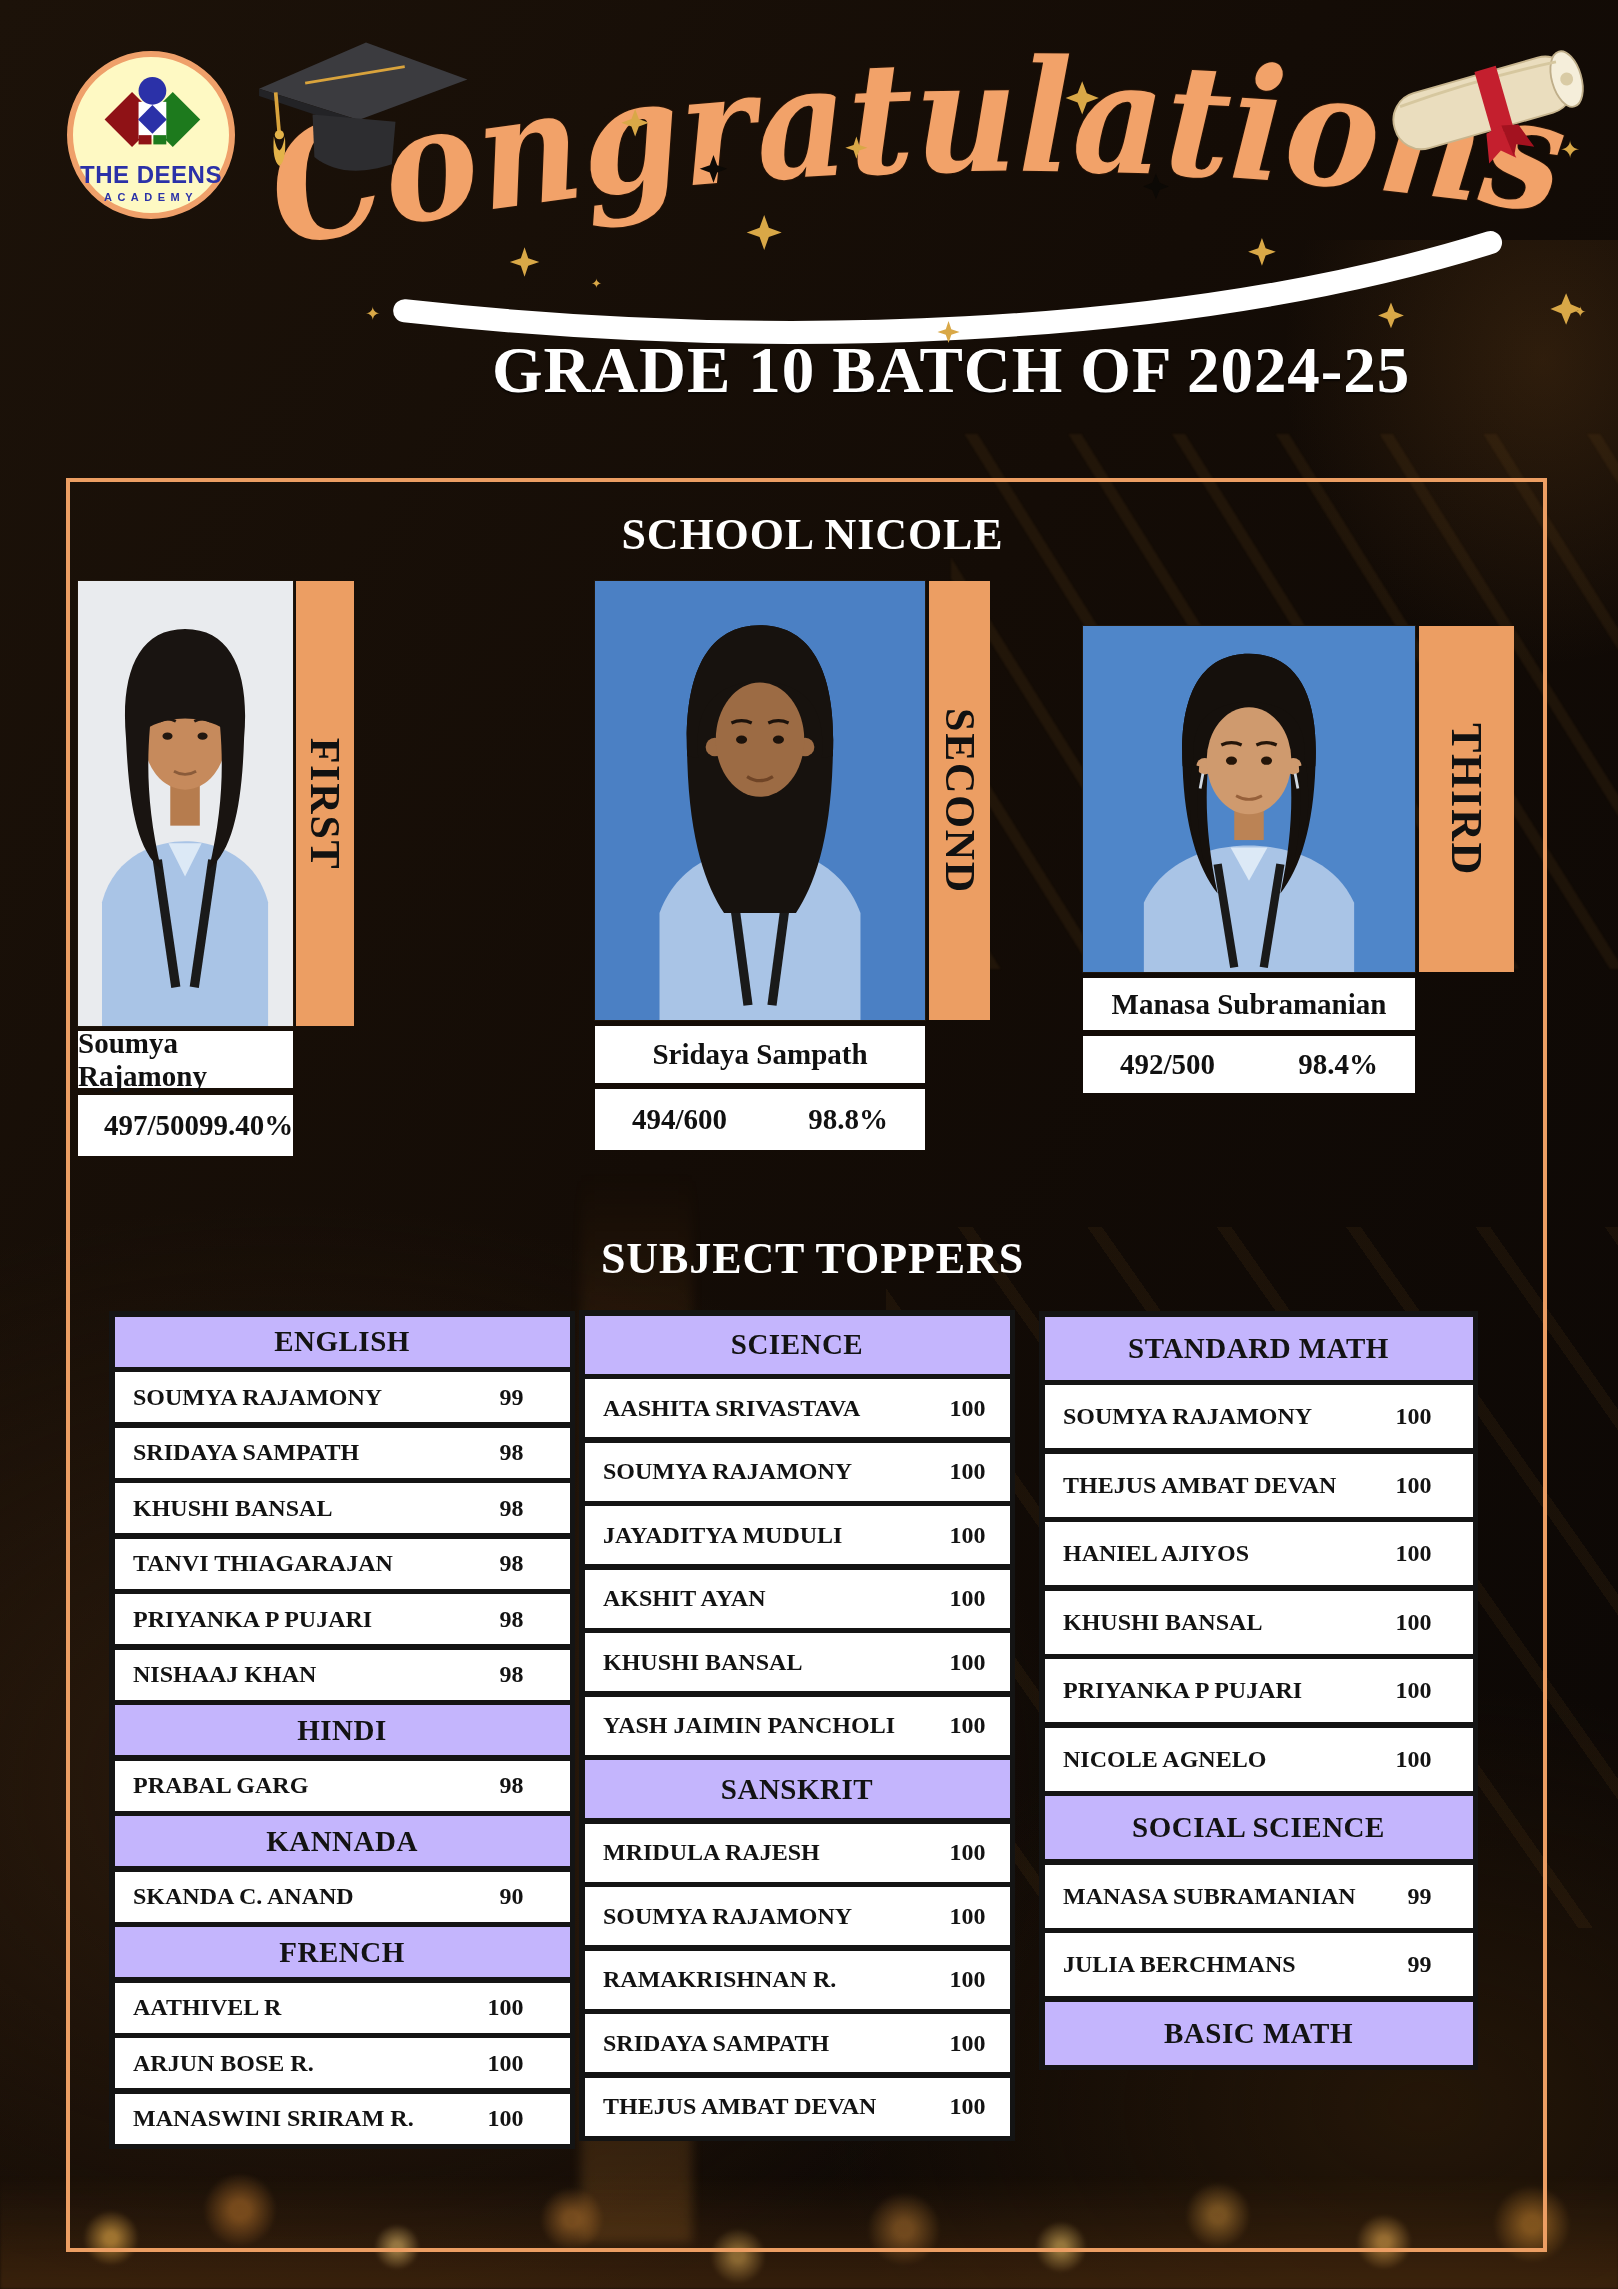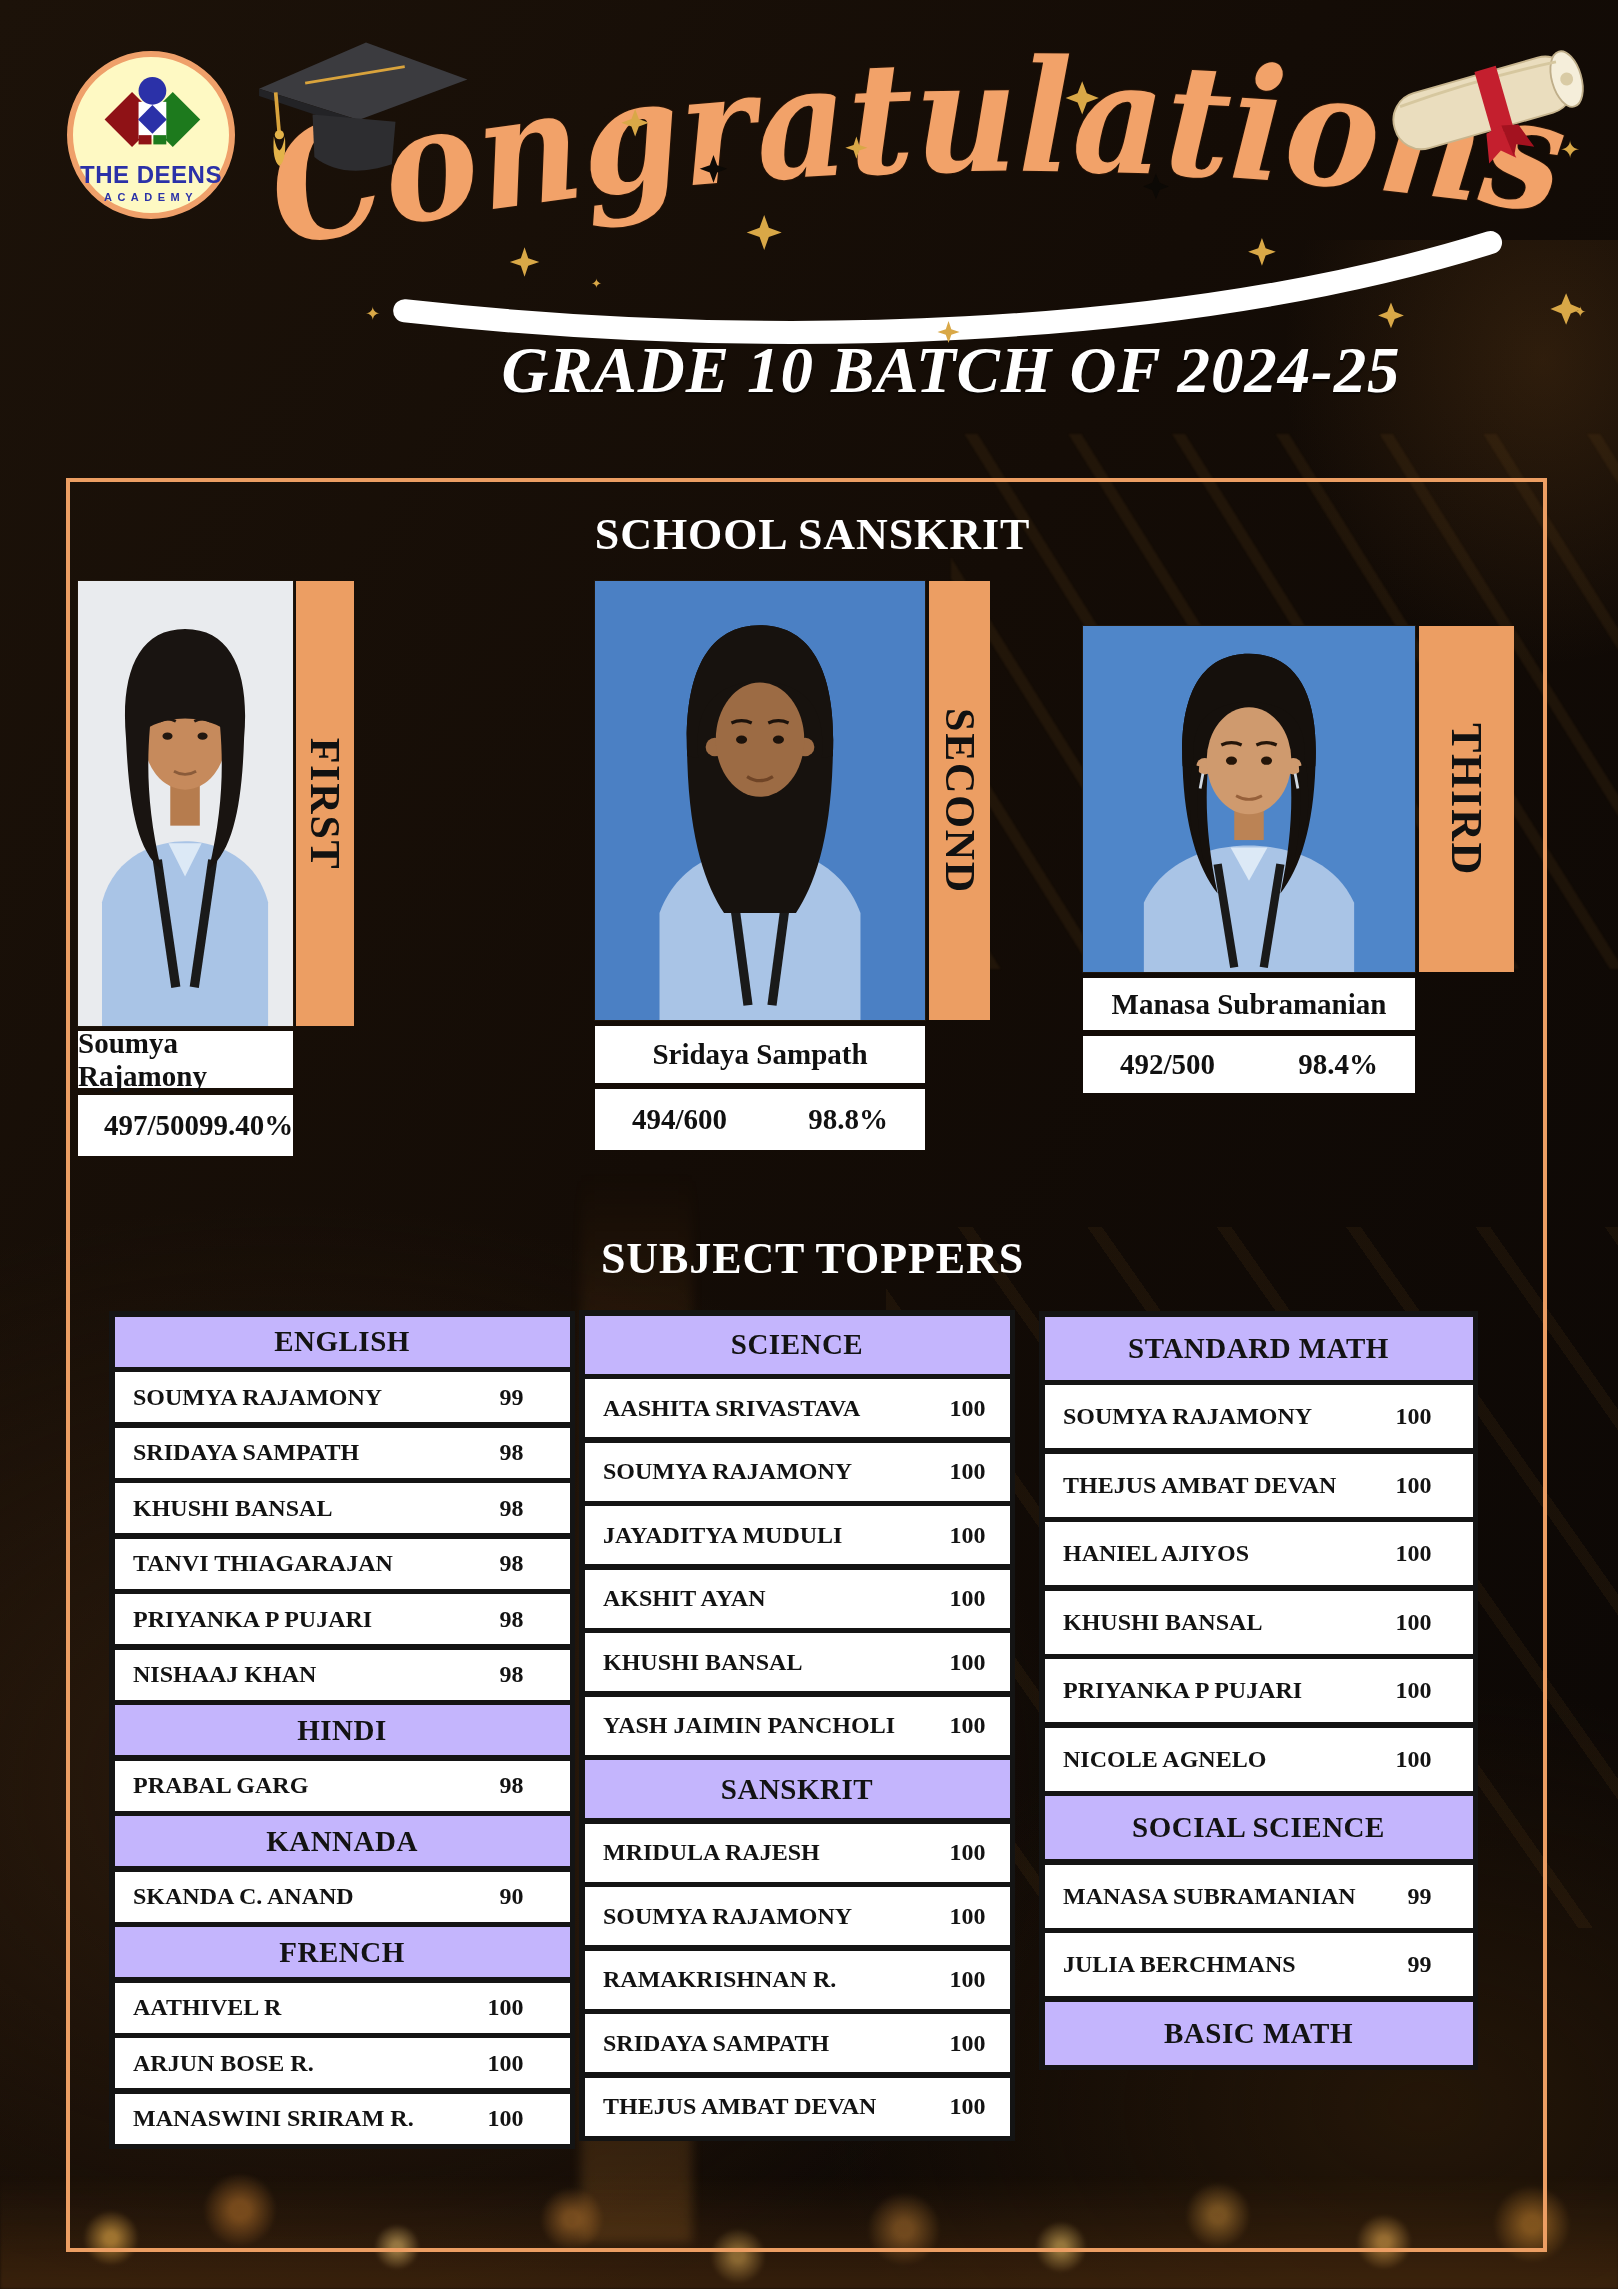--- a/index.html
+++ b/index.html
@@ -43,21 +43,21 @@
     background:#fef9c3;border:6.5px solid #EFA06A;box-sizing:border-box;
     display:flex;flex-direction:column;align-items:center;justify-content:flex-start;}
   .logo svg{margin-top:16.6px;}
   .logo .l1{font-family:"Liberation Sans",sans-serif;font-weight:bold;font-size:24px;color:#2B31A8;letter-spacing:0.5px;margin-top:-1.8px;}
   .logo .l2{font-family:"Liberation Sans",sans-serif;font-weight:bold;font-size:11px;color:#2B31A8;letter-spacing:5.5px;margin-top:1.8px;text-align:right;}
 
   
   .congrats-svg{left:247px;top:26px;}
   .grade-title{left:305px;top:336px;width:1292px;text-align:center;
     color:#fff;font-weight:bold;font-size:65px;letter-spacing:0.9px;line-height:1.05;
-    text-shadow:0 1.8px 1.8px rgba(0,0,0,.6);font-style:italic;}
+    text-shadow:0 1.8px 1.8px rgba(0,0,0,.6);}
   .sp{position:absolute;color:#D9A847;line-height:1;}
 
   
   .panel{left:66px;top:478px;width:1481px;height:1774px;border:4.6px solid #EC9E63;box-sizing:border-box;}
   .section-title{left:74px;width:1477px;text-align:center;color:#fff;font-weight:bold;font-size:44px;letter-spacing:0.9px;}
   .st1{top:509px;} .st2{top:1233px;}
 
   
   .photo{box-sizing:border-box;outline:0.9px solid #20160c;overflow:hidden;}
   .photo svg{display:block;width:100%;height:100%;}
@@ -151,21 +151,21 @@
 
 <div class="abs grade-title">GRADE 10 BATCH OF 2024-25</div>
 
 <span class="sp" style="left:365px;top:305px;font-size:18.5px;">✦</span>
 <span class="sp" style="left:591px;top:277px;font-size:13px;">✦</span>
 <span class="sp" style="left:1560px;top:138px;font-size:24px;">✦</span>
 <span class="sp" style="left:1574px;top:305px;font-size:14.8px;">✦</span>
 
 <div class="abs panel"></div>
 
-<div class="abs section-title st1">SCHOOL SANSKRIT</div>
+<div class="abs section-title st1">SCHOOL NICOLE</div>
 
 <div class="abs photo" style="left:78px;top:581px;width:215px;height:445px;">
   <svg viewBox="0 0 233 482" preserveAspectRatio="none">
     <rect width="233" height="482" fill="#e9ebee"></rect>
     <rect x="100" y="195" width="32" height="70" fill="#b67c4e"></rect>
     <path d="M26 482 L26 348 C40 295 88 282 116 282 C144 282 192 295 206 348 L206 482 Z" fill="#a9c4e6"></path>
     <polygon points="98,284 116,320 134,284" fill="#dce9f6"></polygon>
     <path d="M86 302 L106 440" stroke="#1a1a1a" stroke-width="10"></path>
     <path d="M146 302 L126 440" stroke="#1a1a1a" stroke-width="10"></path>
     <circle cx="70" cy="175" r="10" fill="#c68a5c"></circle>

